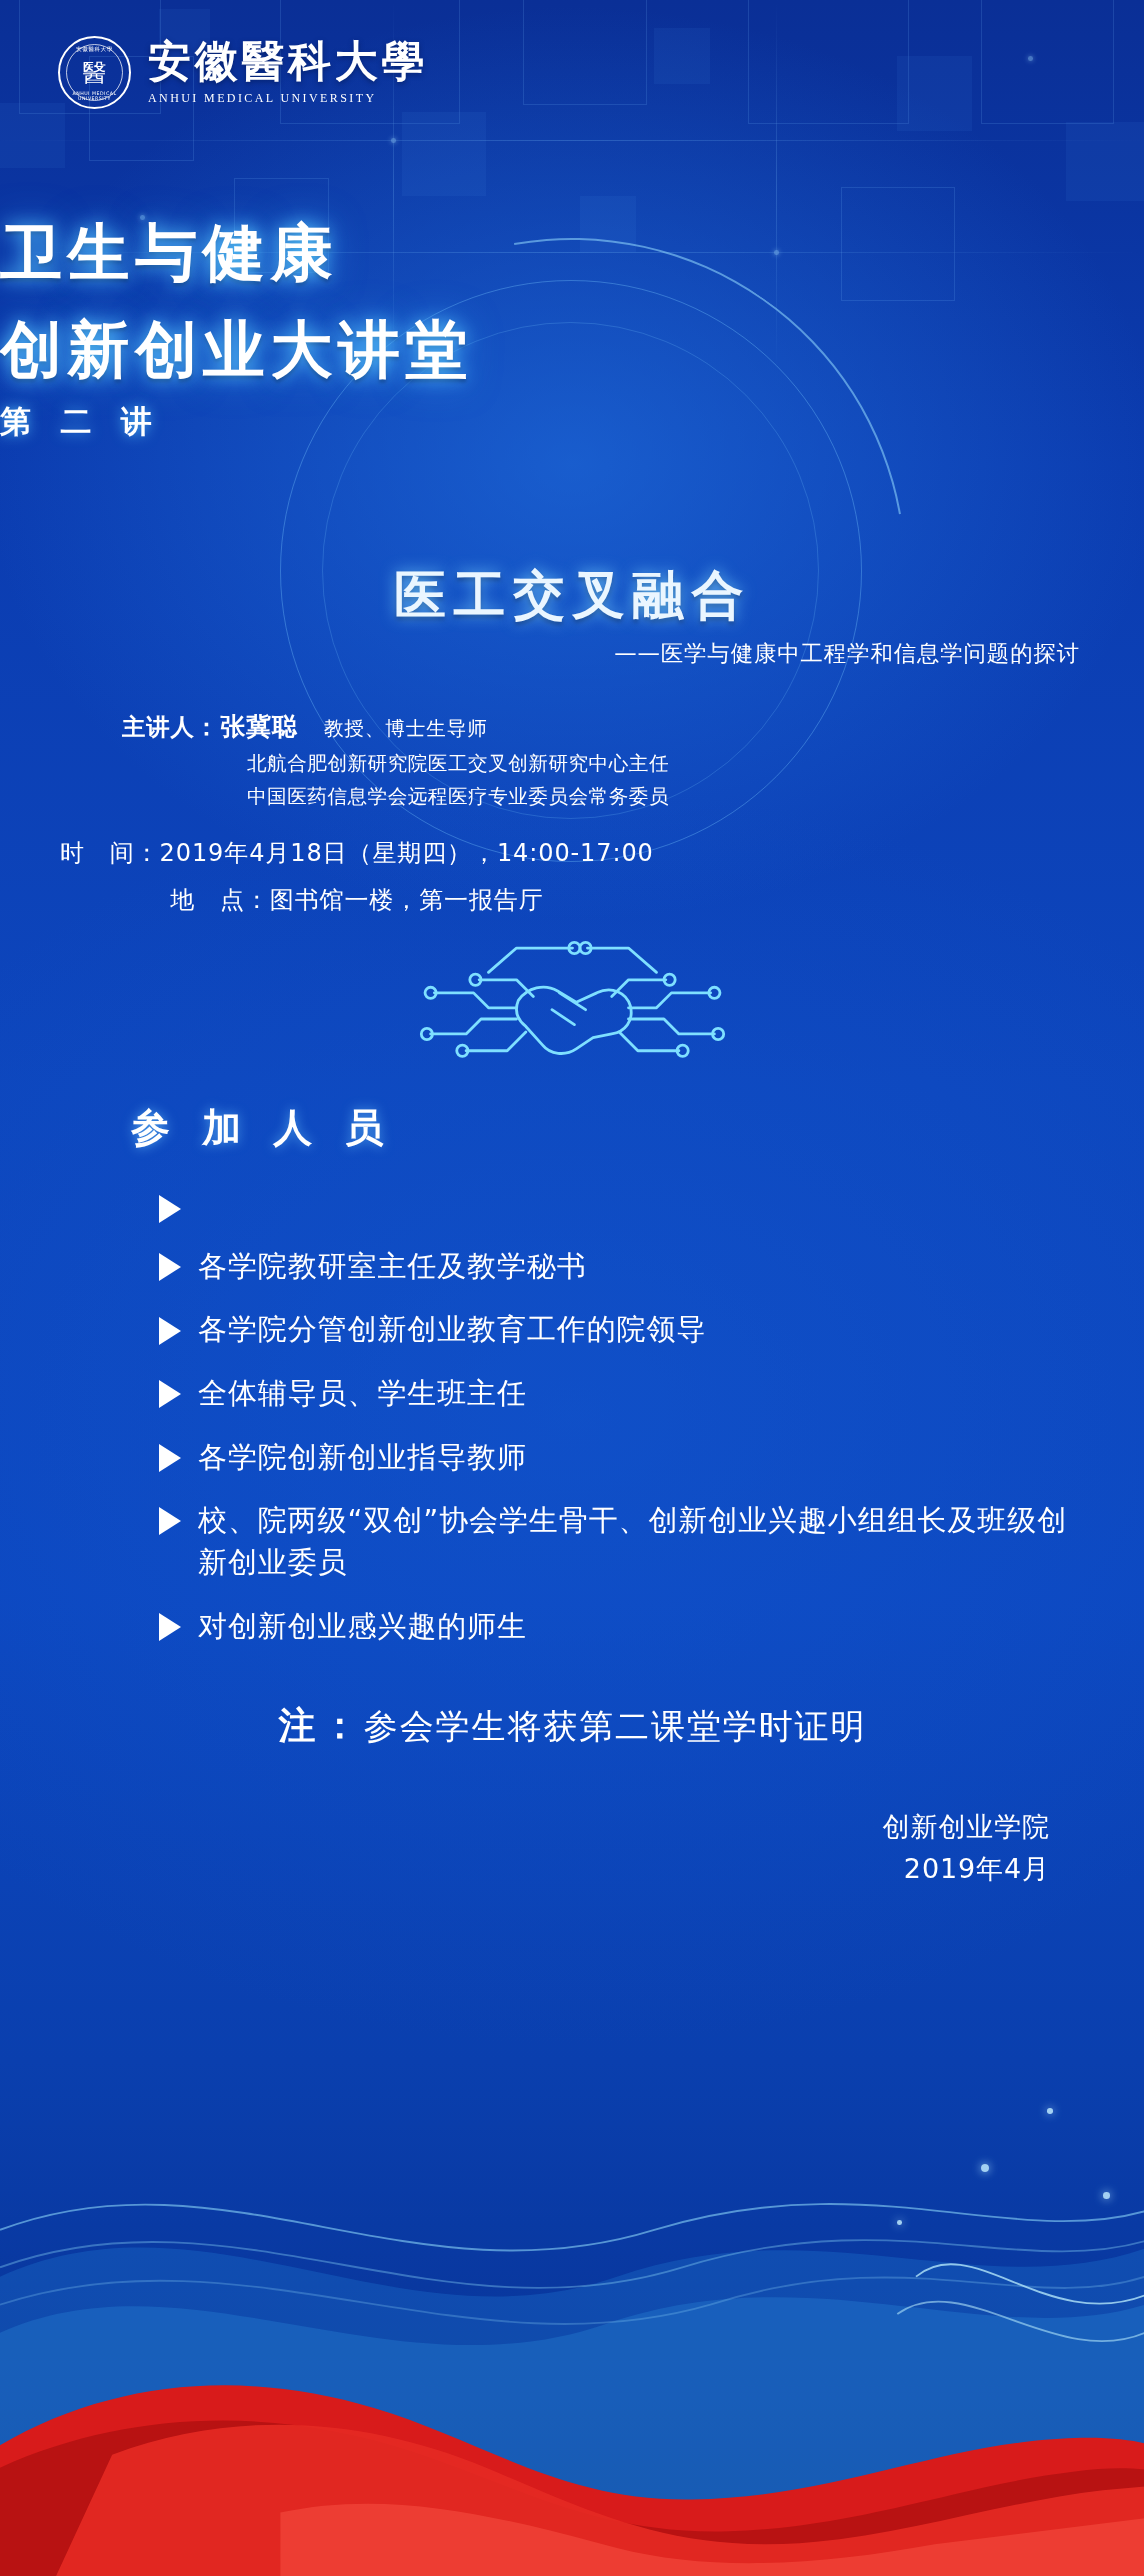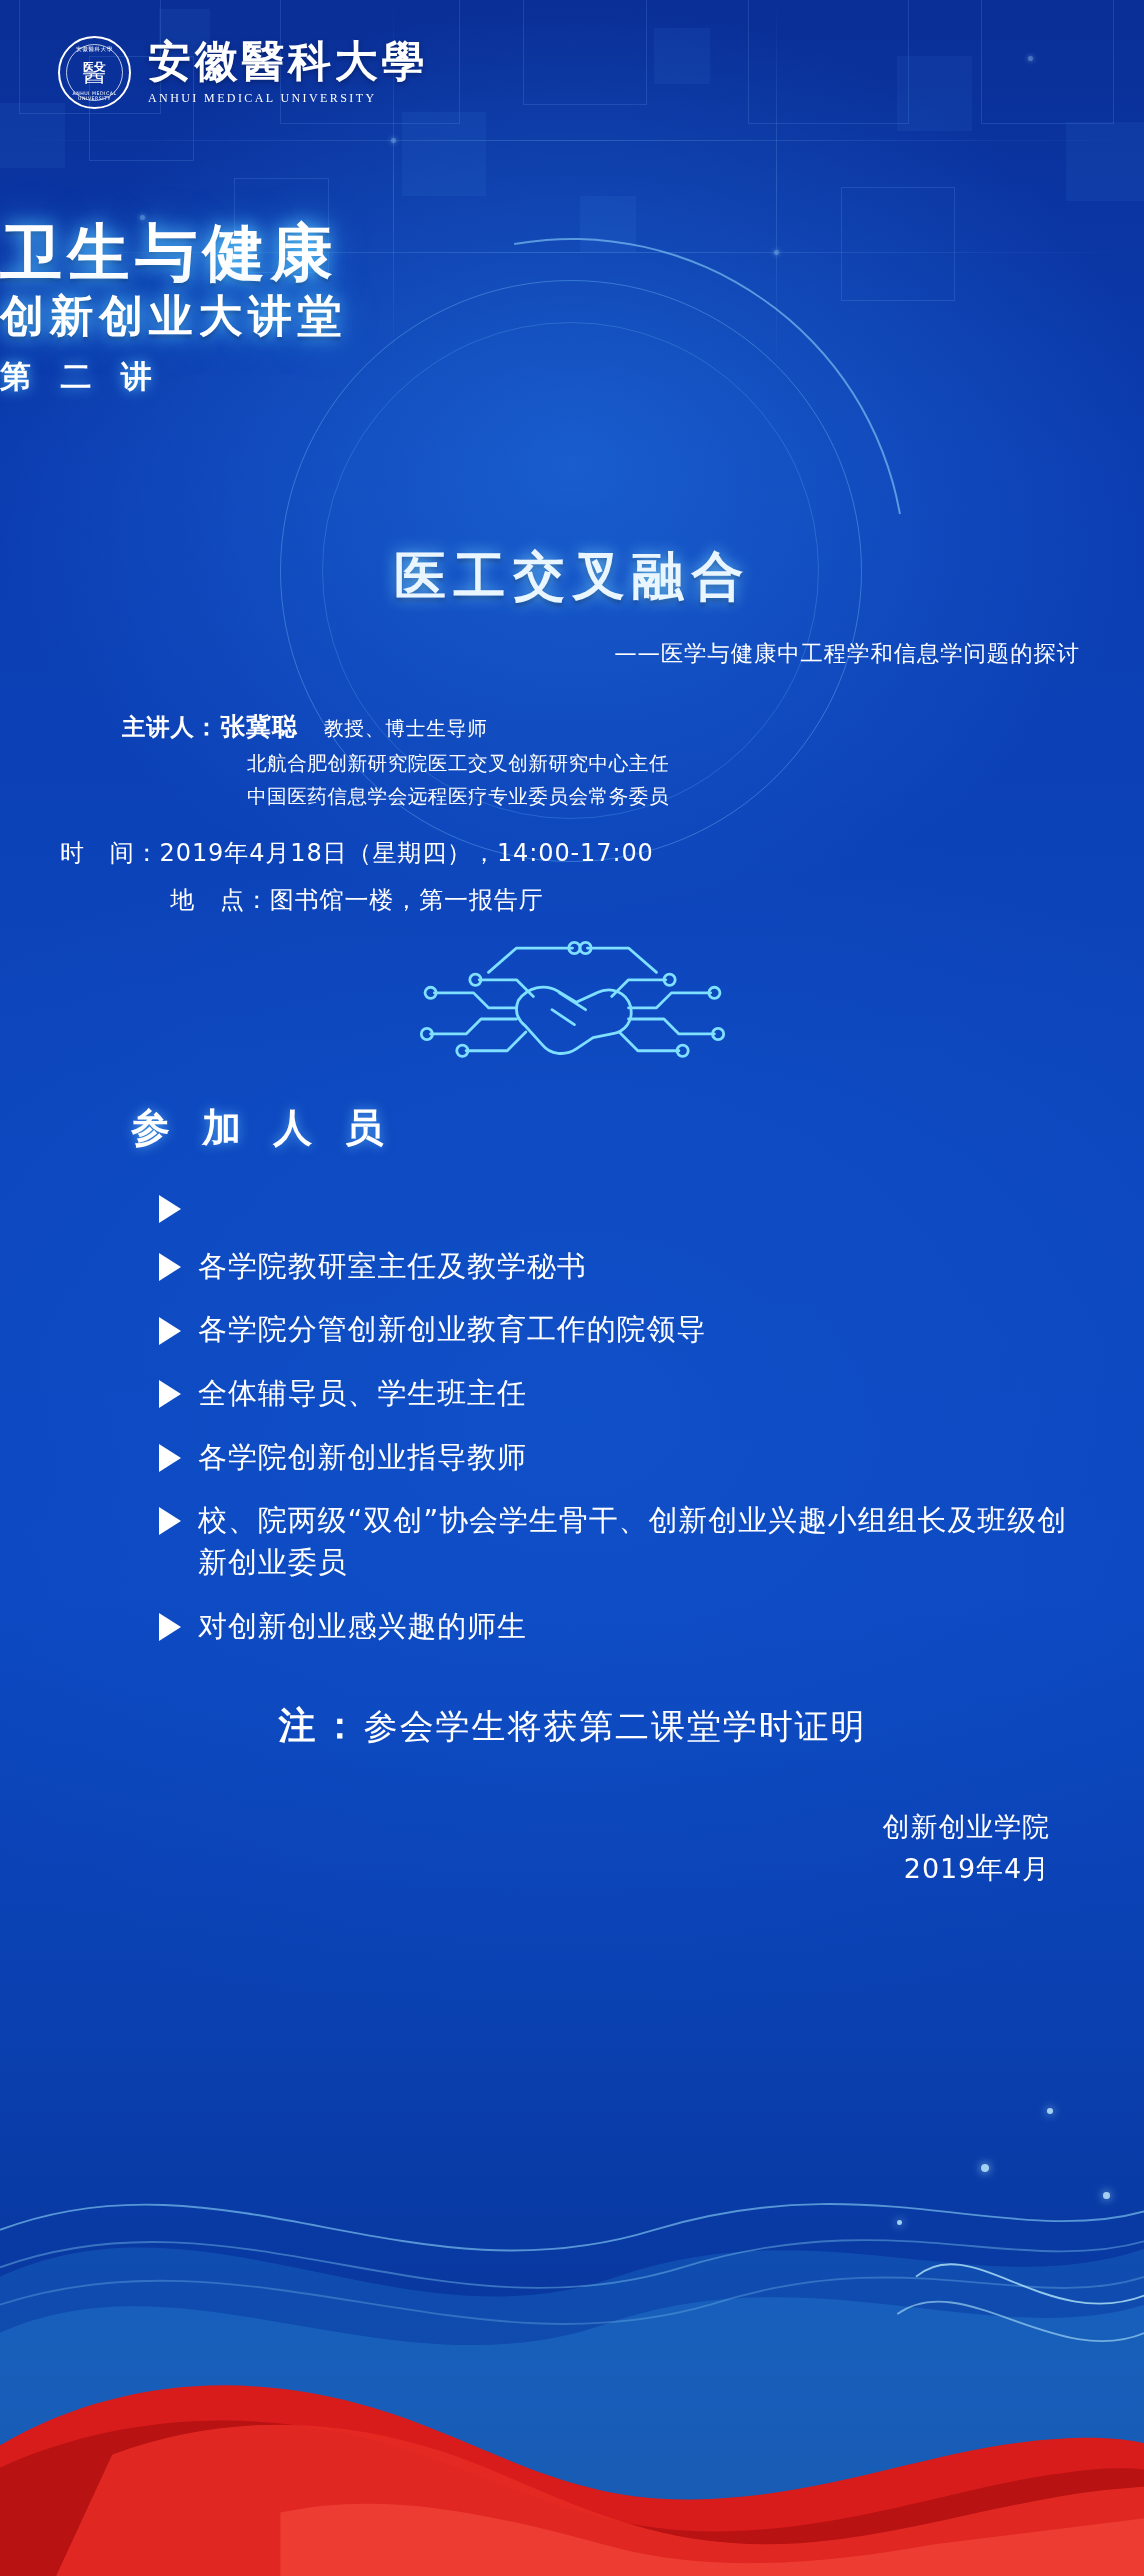--- a/index.html
+++ b/index.html
@@ -63,28 +63,28 @@
   .ring.arc{border-color:rgba(150,220,255,.55) transparent transparent transparent;border-width:2.8px;}
 
   .title-block{position:absolute;top:217px;left:0;width:1145px;}
   .t-line1,.t-line2{
     color:#ffffff;font-weight:bold;
     font-family:"DejaVu Sans","Liberation Sans",sans-serif;
     letter-spacing:5.6px;
     text-shadow:0 0 17px rgba(90,200,255,.95),0 0 36px rgba(60,160,255,.75),0 2.8px 3.7px rgba(0,25,80,.6);
   }
   .t-line1{font-size:62px;line-height:1.15;}
-  .t-line2{font-size:44px;line-height:1.2;margin-top:2px;}
+  .t-line2{font-size:62px;line-height:1.2;margin-top:25px;}
   .t-sub{
     margin-top:13px;color:#ffffff;font-size:31px;font-weight:bold;letter-spacing:9.3px;
     text-shadow:0 0 13px rgba(90,200,255,.9);
   }
 
   .topic{
-    position:absolute;top:542px;left:0;width:1145px;text-align:center;
+    position:absolute;top:561px;left:0;width:1145px;text-align:center;
     color:#eaf6ff;font-size:52px;font-weight:bold;letter-spacing:7.5px;
     font-family:Liberation Sans, sans-serif;
     text-shadow:0 0 15px rgba(120,210,255,.85),0 2.8px 4.7px rgba(0,25,80,.55);
   }
   .topic-sub{
     position:absolute;top:638px;left:0;width:1145px;text-align:right;padding-right:65px;
     box-sizing:border-box;color:#ffffff;font-size:22.4px;letter-spacing:0.9px;
   }
 
   .speaker{position:absolute;top:710px;left:122px;width:935px;color:#ffffff;}

